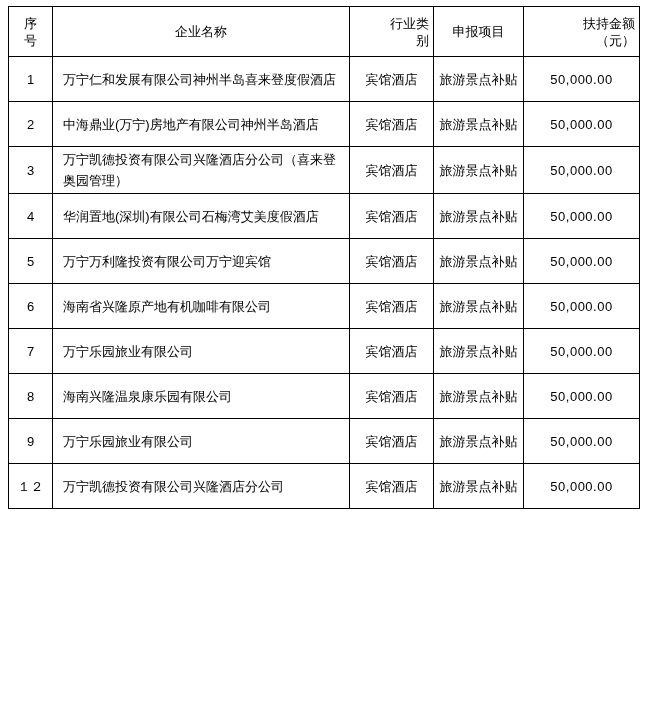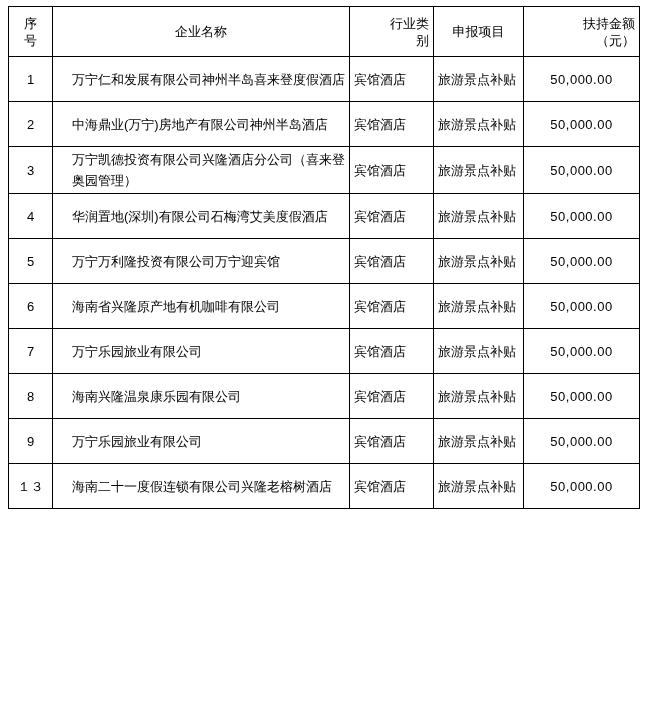--- a/index.html
+++ b/index.html
@@ -54,25 +54,26 @@
   .hdr-two-line {
     line-height: 17px;
     text-align: right;
   }
   tbody td.seq {
     text-align: center;
     line-height: 17px;
   }
   tbody td.name {
     text-align: left;
-    padding-left: 19px;
+    padding-left: 10px;
     line-height: 21px;
   }
   tbody td.industry,
   tbody td.project {
+    text-align: center;
     line-height: 19px;
   }
   tbody td.amount {
     text-align: center;
     font-family: "Liberation Sans", sans-serif;
     letter-spacing: 0.5px;
     margin-top: 28px;
   }
   tbody tr.r1 td { height: 45px; }
   tbody tr.single td { height: 45px; }
@@ -164,22 +165,22 @@
         <td class="project">旅游景点补贴</td>
         <td class="amount">50,000.00</td>
       </tr>
       <tr class="single">
         <td class="seq">9</td>
         <td class="name">万宁乐园旅业有限公司</td>
         <td class="industry">宾馆酒店</td>
         <td class="project">旅游景点补贴</td>
         <td class="amount">50,000.00</td>
       </tr>
-      <tr class="r1">
-        <td class="seq">１３</td>
-        <td class="name">海南二十一度假连锁有限公司兴隆老榕树酒店</td>
+      <tr class="single">
+        <td class="seq">１２</td>
+        <td class="name">万宁凯德投资有限公司兴隆酒店分公司</td>
         <td class="industry">宾馆酒店</td>
         <td class="project">旅游景点补贴</td>
         <td class="amount">50,000.00</td>
       </tr>
     </tbody>
   </table>
 </div>
 
 </body></html>

